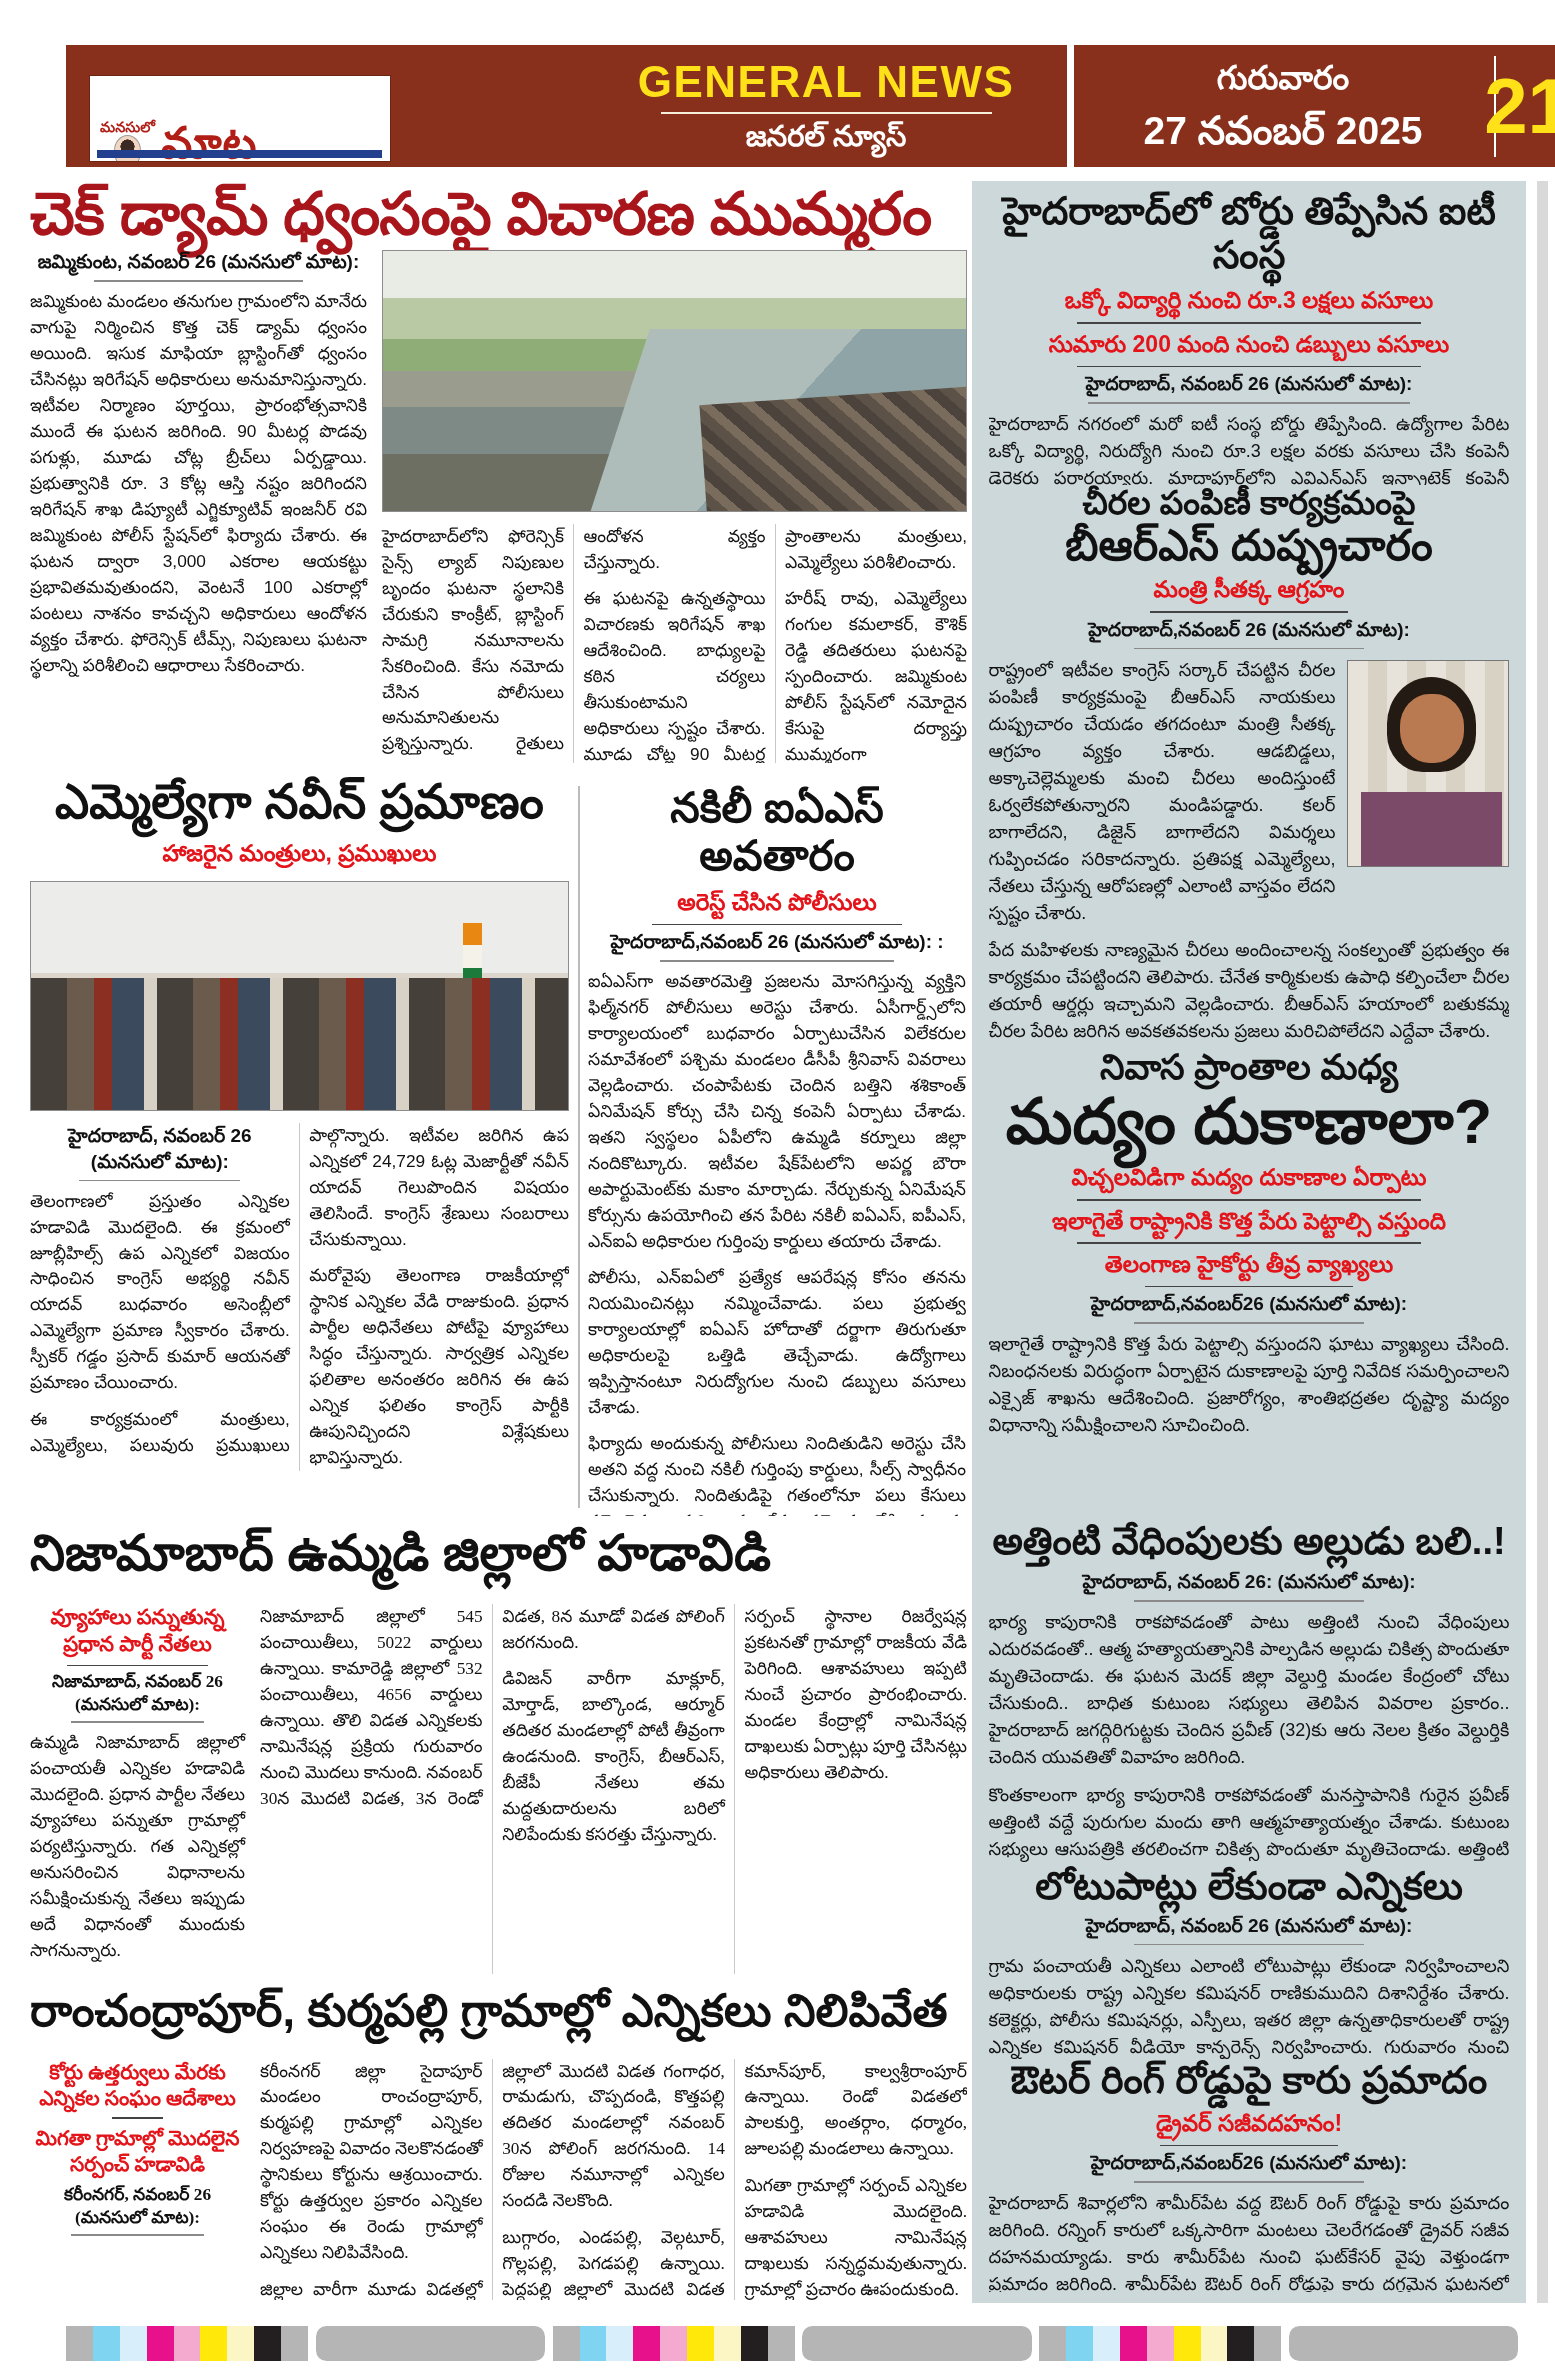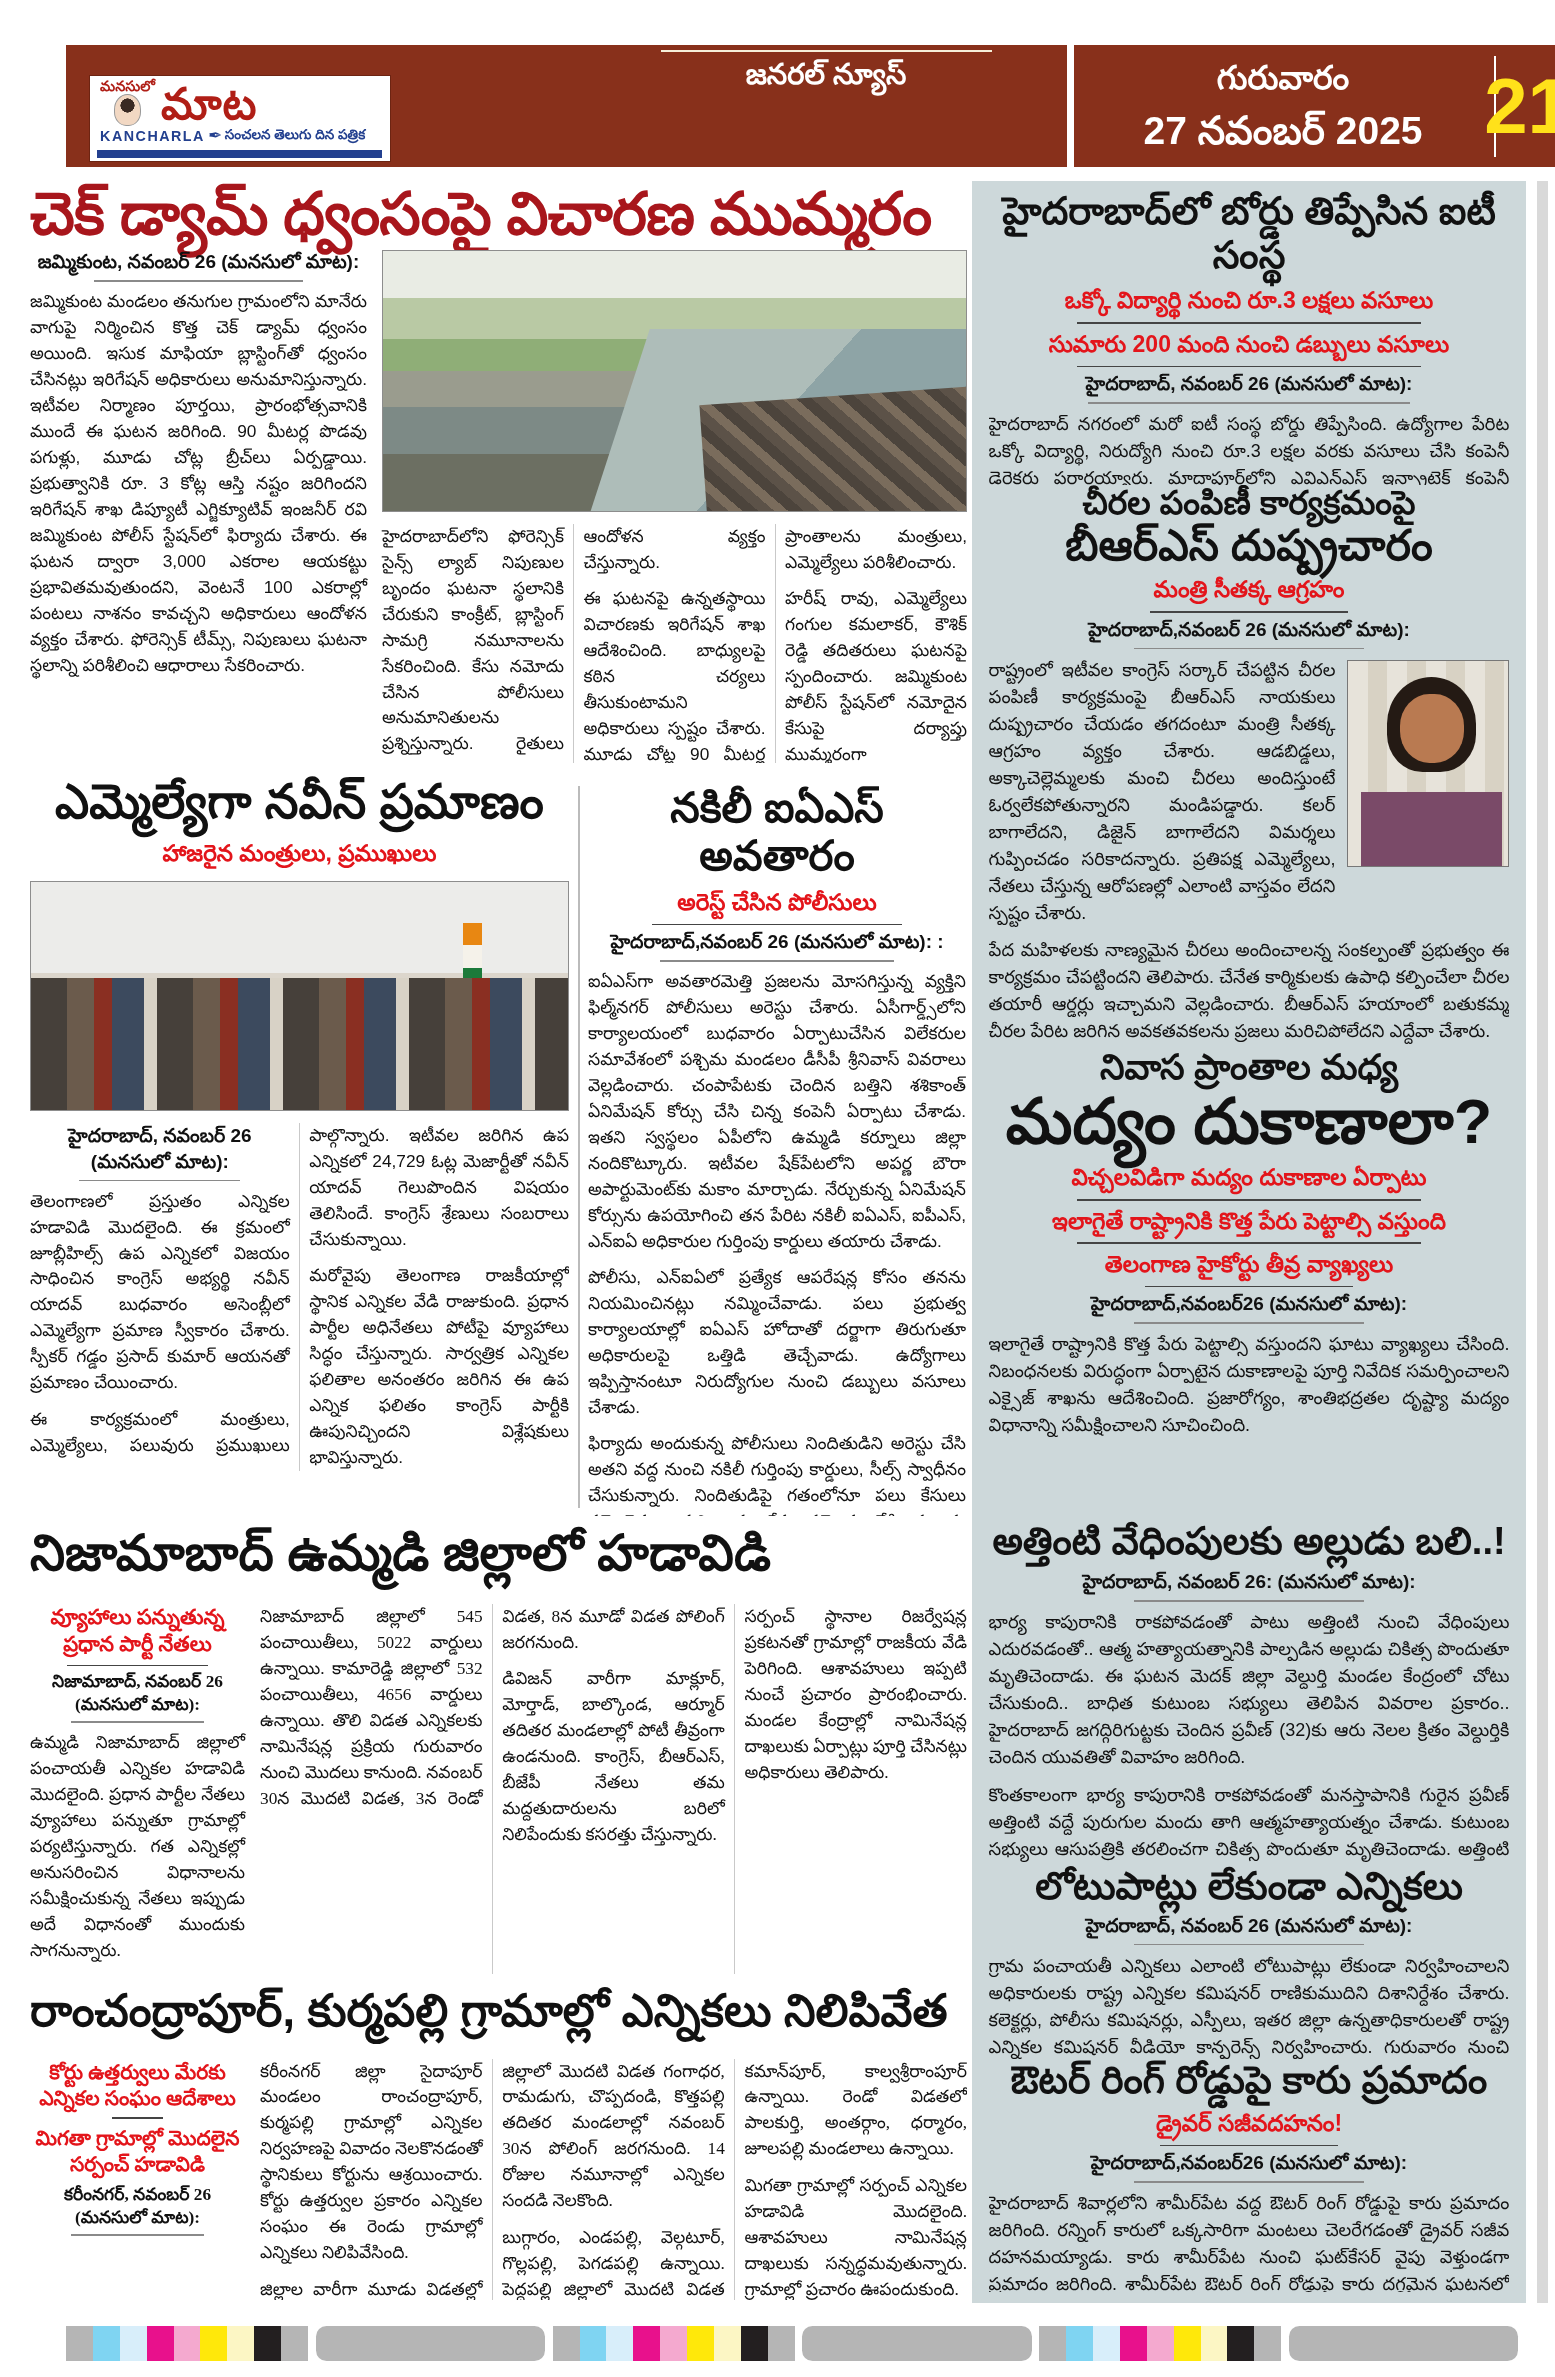--- a/index.html
+++ b/index.html
@@ -2,21 +2,21 @@
 <html style="font-size:12px"><head>
 <meta charset="utf-8">
 <style>
   html,body{margin:0;padding:0;background:#e8e8e8;}
   .page{position:relative;width:1555px;height:2377px;background:#ffffff;
         font-family:"Liberation Sans","DejaVu Sans",sans-serif;color:#111;overflow:hidden;}
   
   .band{position:absolute;left:66px;top:45px;width:1489px;height:122px;background:#88301b;}
   .logo-card{position:absolute;left:22.6px;top:30px;width:302px;height:87px;background:#fff;
              border:1.5px solid #6d2412;box-sizing:border-box;overflow:hidden;}
-  .logo-row{display:flex;align-items:flex-end;padding:3px 7.5px 0 10.5px;}
+  .logo-row{display:flex;align-items:flex-start;padding:3px 7.5px 0 10.5px;margin-top:41px;}
   .logo-left{display:flex;flex-direction:column;align-items:center;margin-right:6px;}
   .logo-tagline-top{color:#b01e16;font-weight:700;font-size:14.3px;line-height:15px;}
   .logo-face{width:25.6px;height:30px;border-radius:50% 50% 45% 45%;
              background:radial-gradient(circle at 50% 35%,#3a2a23 0 30%,#f2d8c3 31% 100%);
              border:0.8px solid #999;}
   .logo-title{color:#b01e16;font-weight:800;font-size:44px;line-height:45px;letter-spacing:0.8px;}
   .pen{font-size:16.6px;color:#23408f;margin:0 3px;}
   .logo-bottom{display:flex;align-items:center;padding:0 7.5px 1.5px 10.5px;}
   .brand{color:#23408f;font-weight:800;font-size:14.3px;letter-spacing:1.5px;}
   .logo-tagline-bottom{color:#23408f;font-weight:700;font-size:13.5px;}
@@ -107,20 +107,21 @@
         <span class="logo-title">మాట</span>
       </div>
       <div class="logo-bottom">
         <span class="brand">KANCHARLA</span>
         <span class="pen">✒</span>
         <span class="logo-tagline-bottom">సంచలన తెలుగు దిన పత్రిక</span>
       </div>
       <div class="logo-bar"></div>
     </div>
     <div class="section-block">
+      <div class="section-en">GENERAL NEWS</div>
       <div class="section-rule"></div>
       <div class="section-te">జనరల్ న్యూస్</div>
     </div>
     <div class="band-gap"></div>
     <div class="date-block">
       <div class="date-day">గురువారం</div>
       <div class="date-full">27 నవంబర్ 2025</div>
     </div>
     <div class="thin-div"></div>
     <div class="page-num">21</div>

